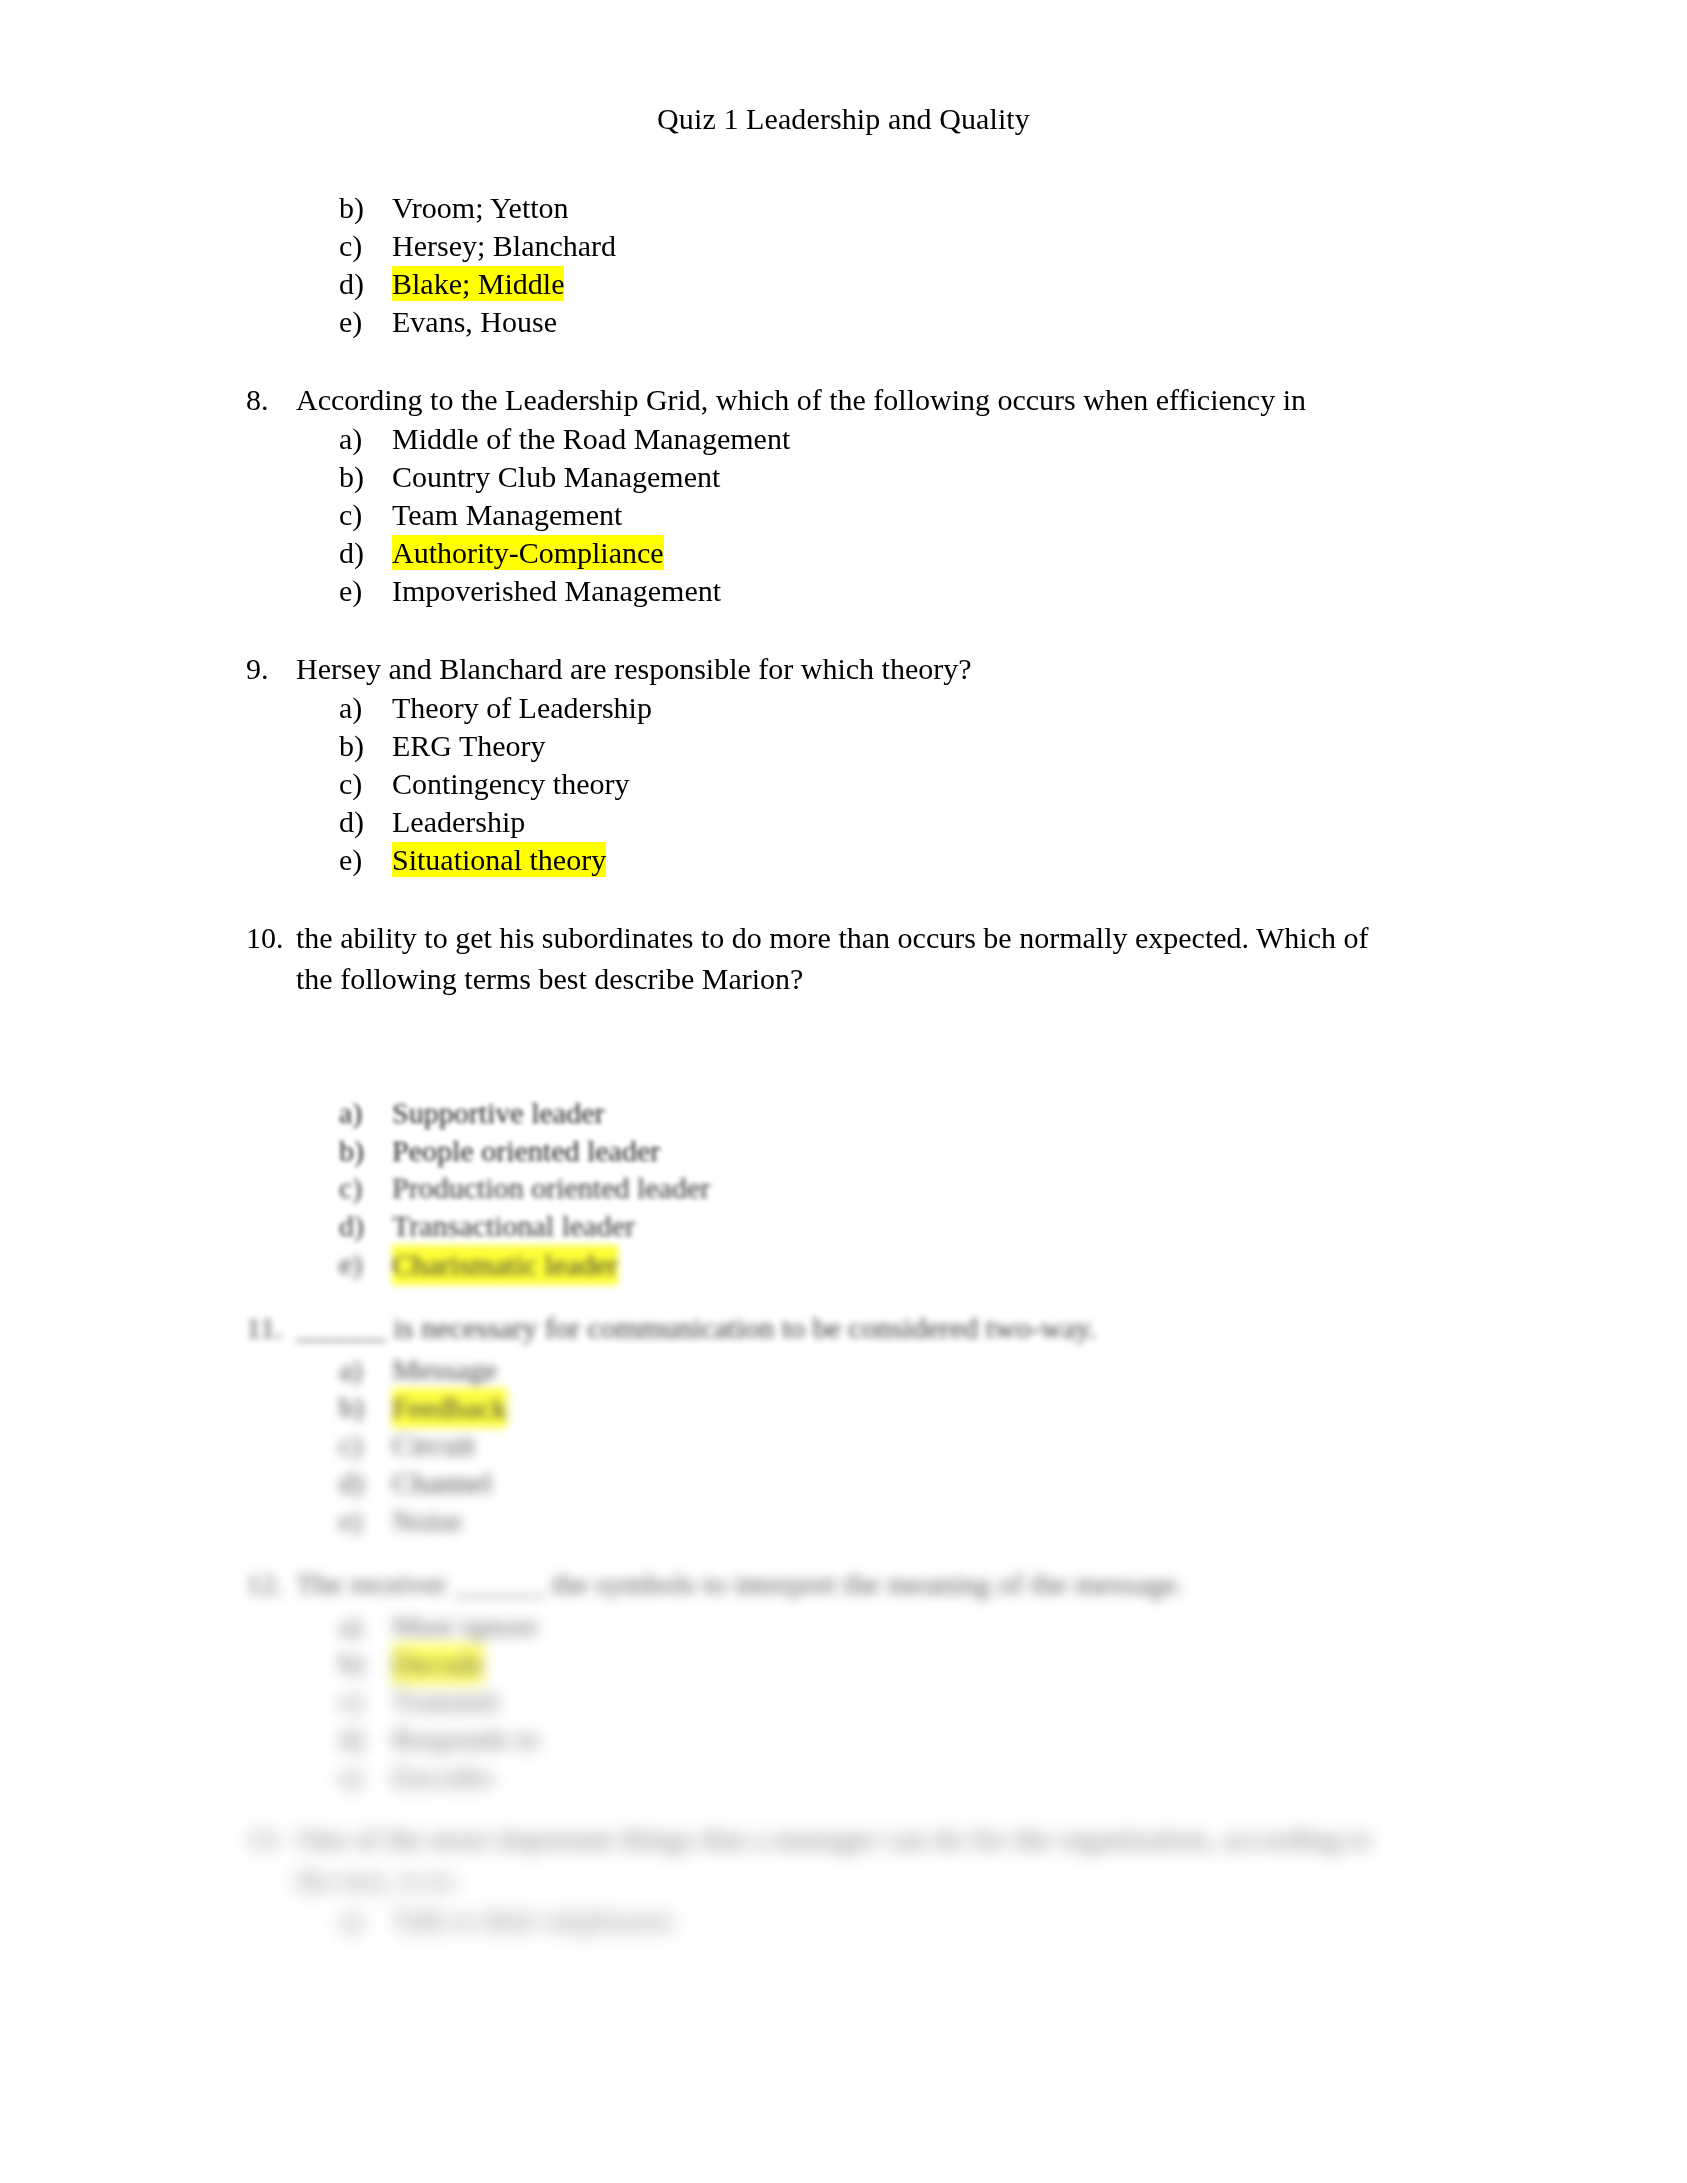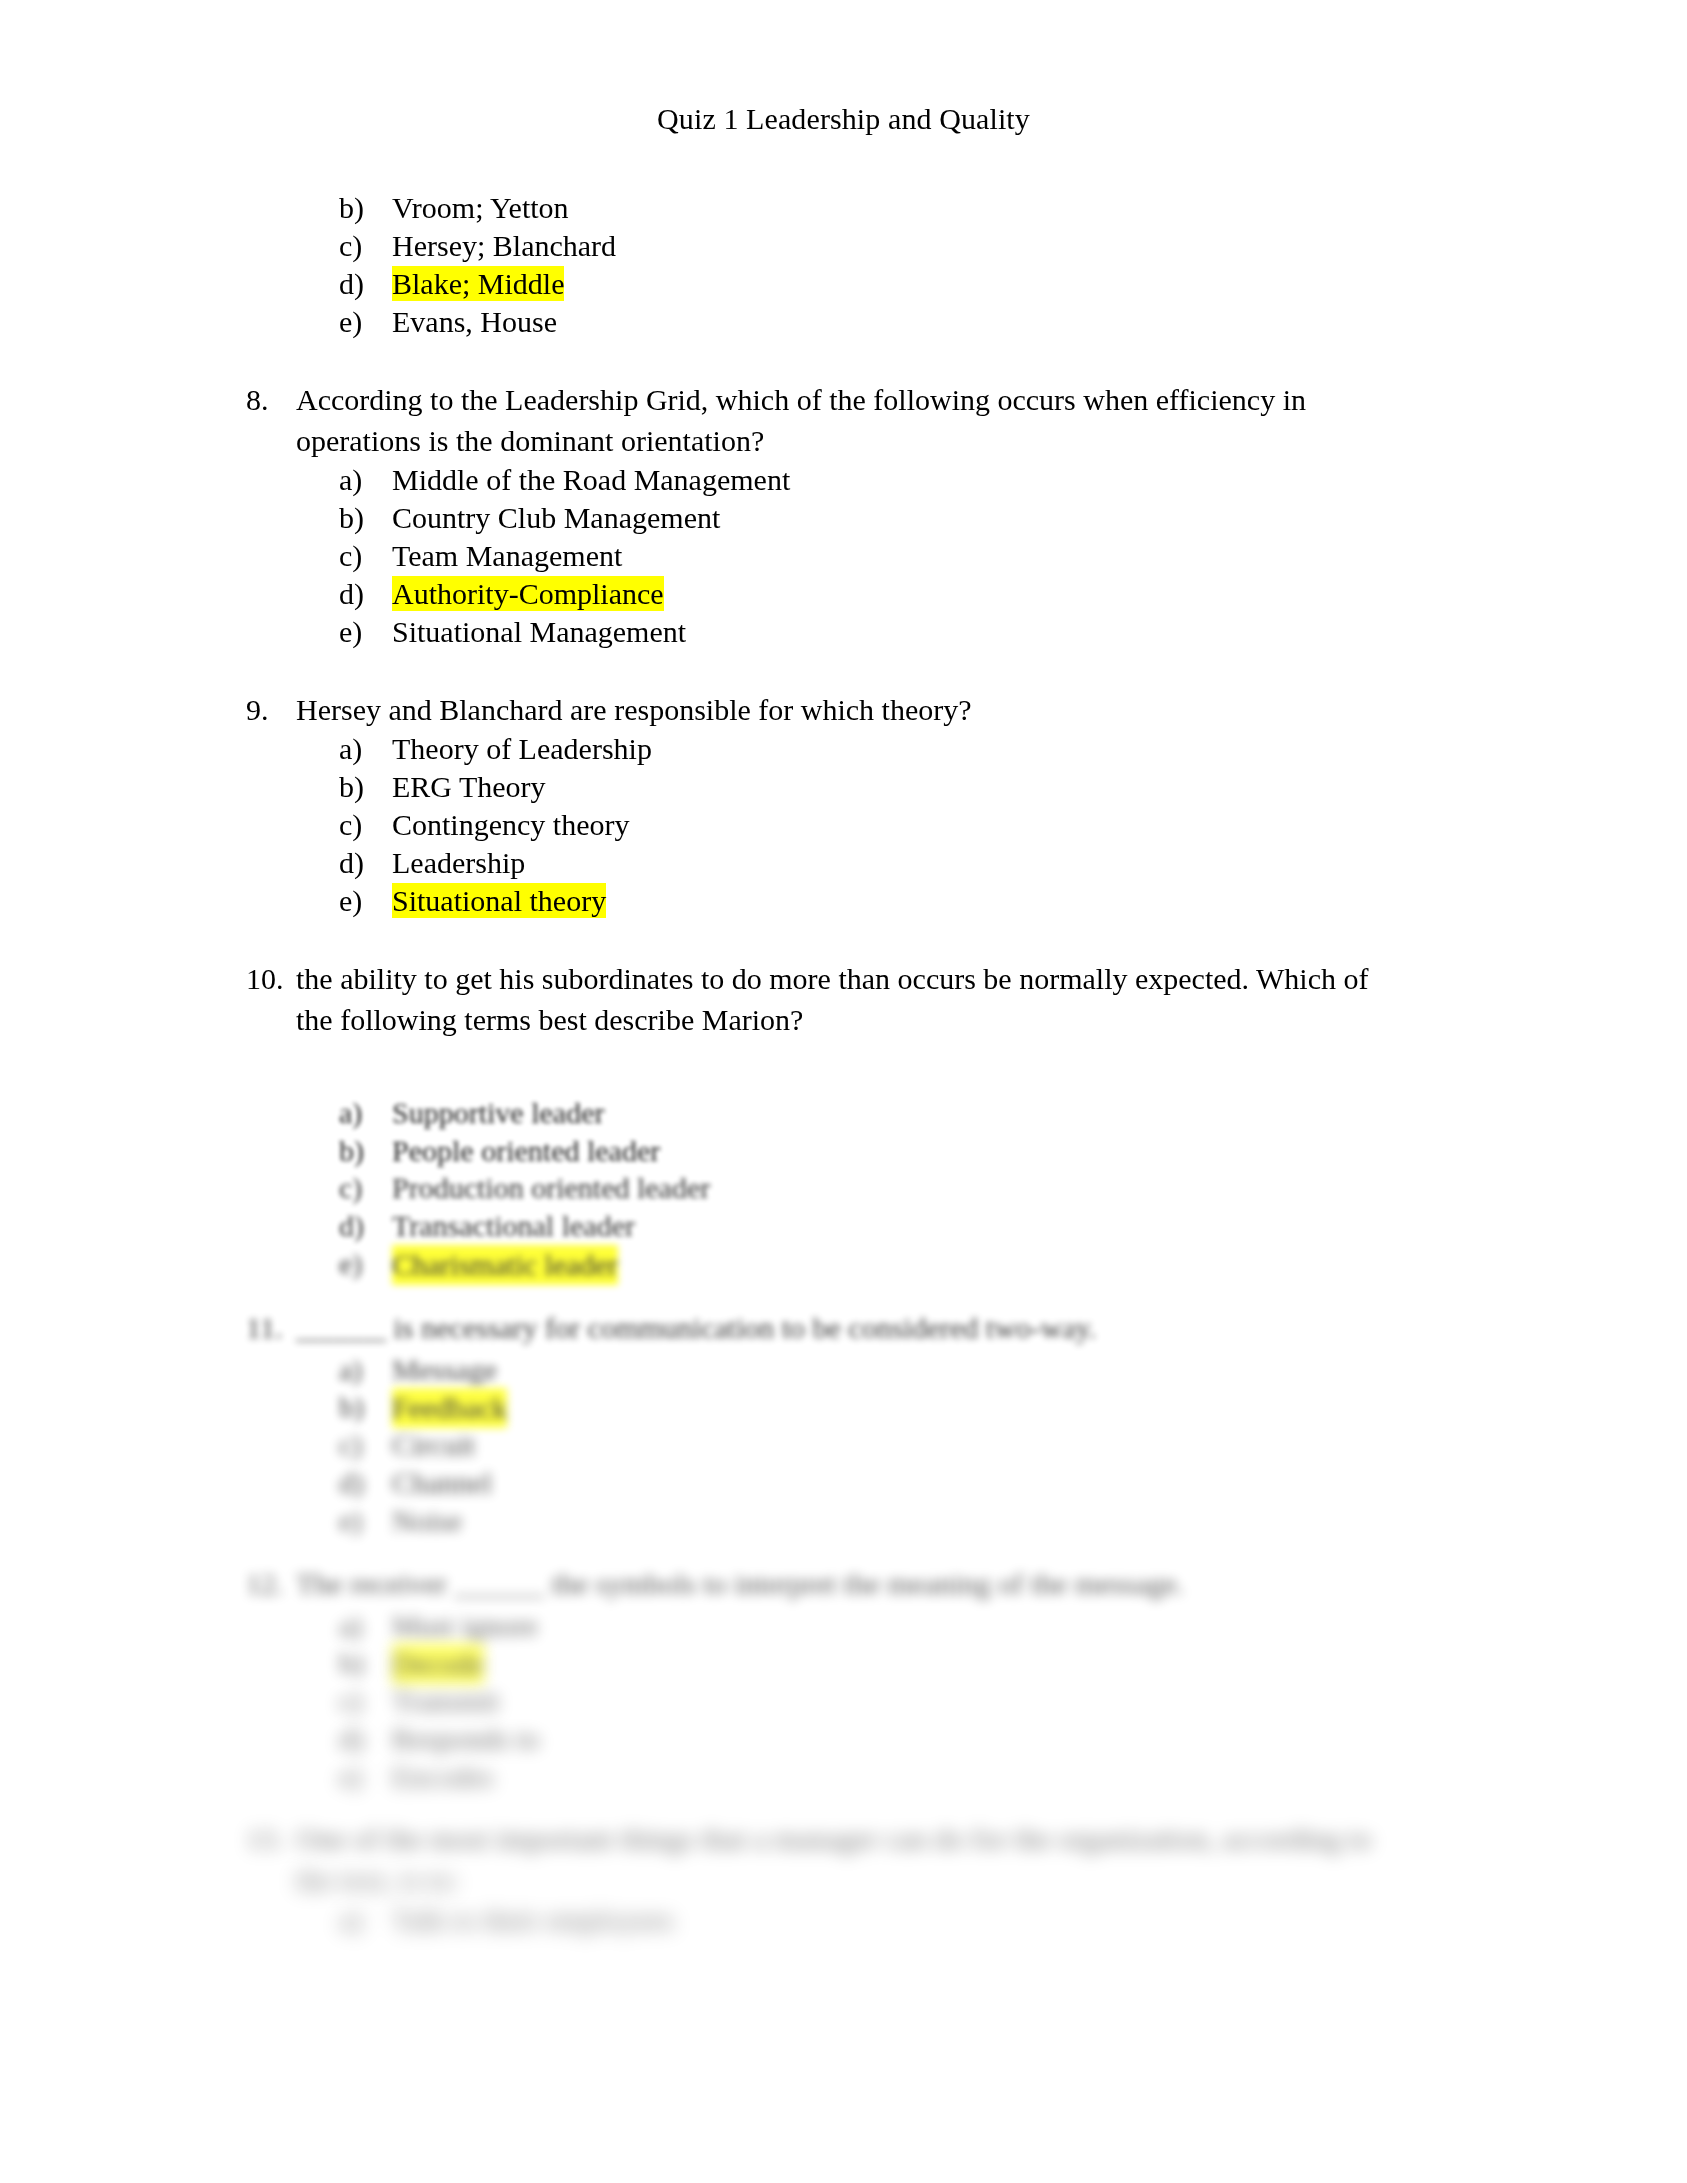--- a/index.html
+++ b/index.html
@@ -150,43 +150,40 @@
         </div>
 
       </div>
     </div>
 
     <div class="qblock" style="margin-top:38px;">
       <div class="qline">
         <span class="qnum">8.</span>
         <span>According to the Leadership Grid, which of the following occurs when efficiency in</span>
       </div>
-      <div class="qline">
-        <span>operations is the dominant orientation?</span>
-      </div>
       <div class="opts">
         <div class="opt">
           <span class="optltr">a)</span>
           <span class="opttxt">Middle of the Road Management</span>
         </div>
         <div class="opt">
           <span class="optltr">b)</span>
           <span class="opttxt">Country Club Management</span>
         </div>
         <div class="opt">
           <span class="optltr">c)</span>
           <span class="opttxt">Team Management</span>
         </div>
         <div class="opt">
           <span class="optltr">d)</span>
           <span class="opttxt hl">Authority-Compliance</span>
         </div>
         <div class="opt">
           <span class="optltr">e)</span>
-          <span class="opttxt">Situational Management</span>
+          <span class="opttxt">Impoverished Management</span>
         </div>
       </div>
     </div>
 
     <div class="qblock" style="margin-top:38px;">
       <div class="qline">
         <span class="qnum">9.</span>
         <span>Hersey and Blanchard are responsible for which theory?</span>
       </div>
       <div class="opts">

